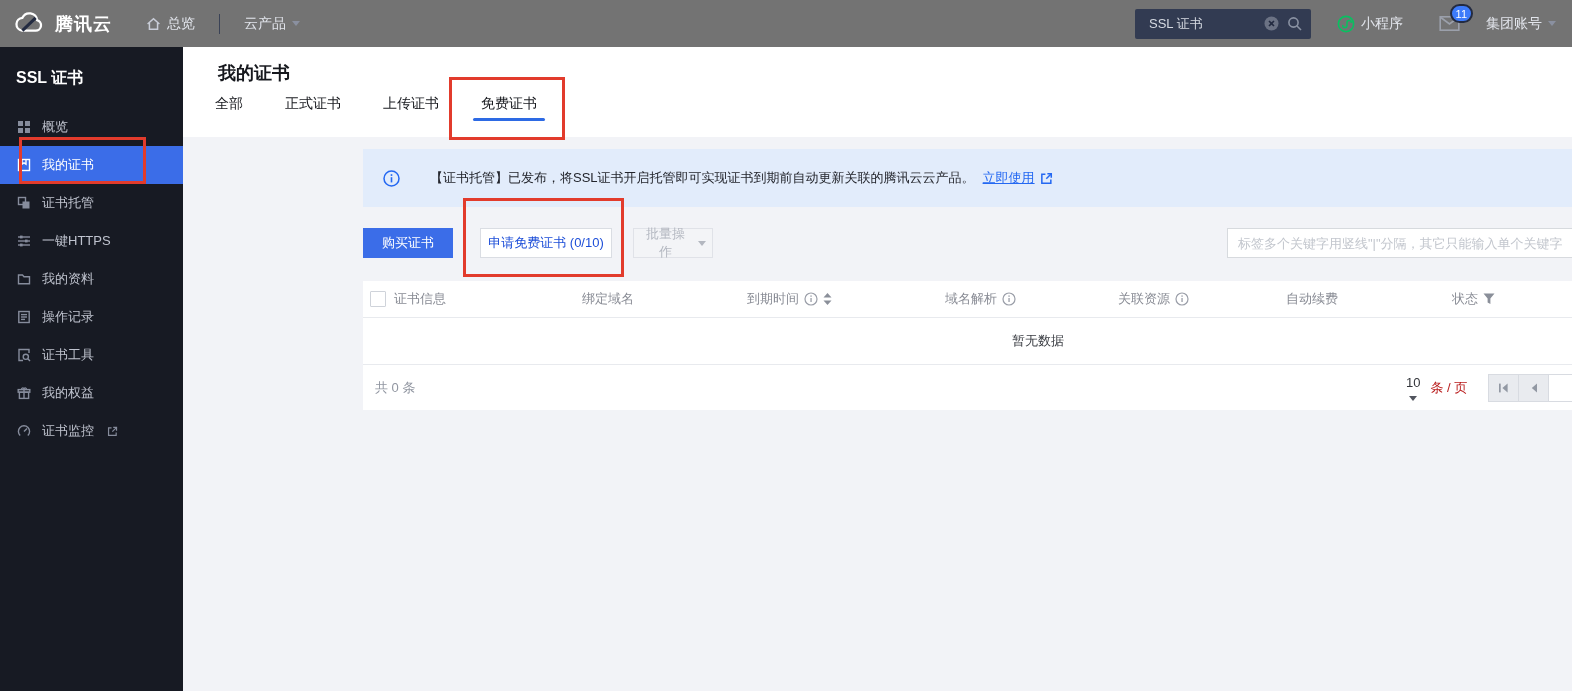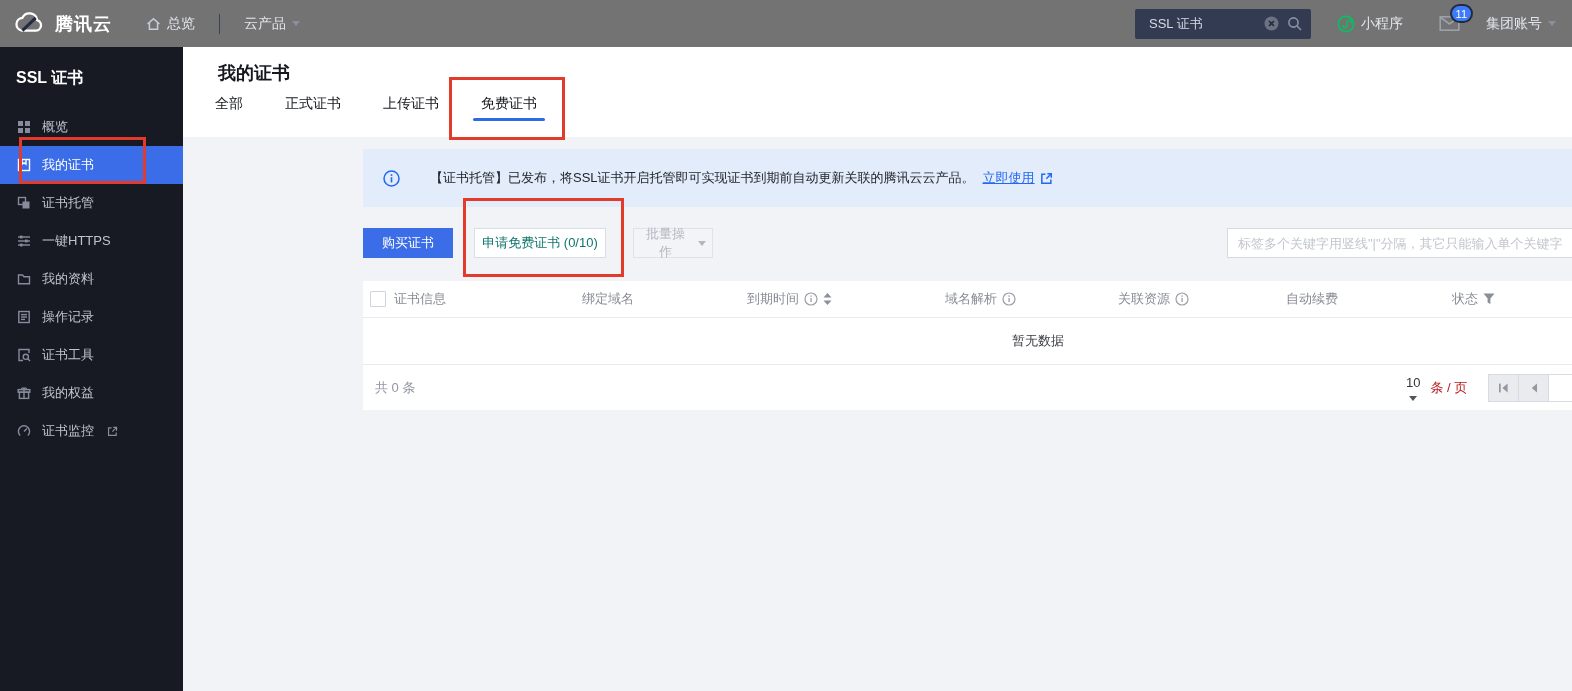--- a/index.html
+++ b/index.html
@@ -65,22 +65,22 @@
 
   .banner { position:absolute; top:12px; left:0; width:1350px; height:58px; background:#e2ecfb;
     display:flex; align-items:center; padding:0 20px; font-size:13px; color:#23252c; }
   .banner .info-ic { display:flex; margin-right:30px; }
   .banner-link { color:#2468f2; text-decoration:underline; margin-left:8px; cursor:pointer; white-space:nowrap; }
   .banner .ext-blue { display:flex; margin-left:5px; color:#2468f2; }
 
   .toolbar { position:absolute; top:91px; left:0; width:1350px; height:30px; }
   .btn { height:30px; font-size:13px; font-family:inherit; cursor:pointer; }
   .btn-buy { position:absolute; left:0; width:90px; background:#3b6de8; color:#fff; border:none; }
-  .btn-apply { position:absolute; left:111px; width:132px; background:#fff;
-    border:1px solid #dadde3; color:#0f766e; }
+  .btn-apply { position:absolute; left:117px; width:132px; background:#fff;
+    border:1px solid #dadde3; color:#1d4ed8; }
   .btn-batch { position:absolute; left:270px; width:80px; background:#f3f4f7;
     border:1px solid #e0e2e8; color:#b3b7c0; cursor:not-allowed;
     display:flex; align-items:center; justify-content:center; gap:7px; }
   .btn-batch .caret { border-top-color:#b3b7c0; }
   .filter-input { position:absolute; left:864px; width:486px; height:30px; border:1px solid #d7dade;
     background:#fff; padding:0 10px; font-size:13px; color:#333; font-family:inherit; outline:none; }
   .filter-input::placeholder { color:#c2c6cd; }
 
   .table { position:absolute; top:144px; left:0; width:1350px; background:#fff; }
   .thead { display:flex; align-items:center; height:37px; border-bottom:1px solid #e8eaee;

